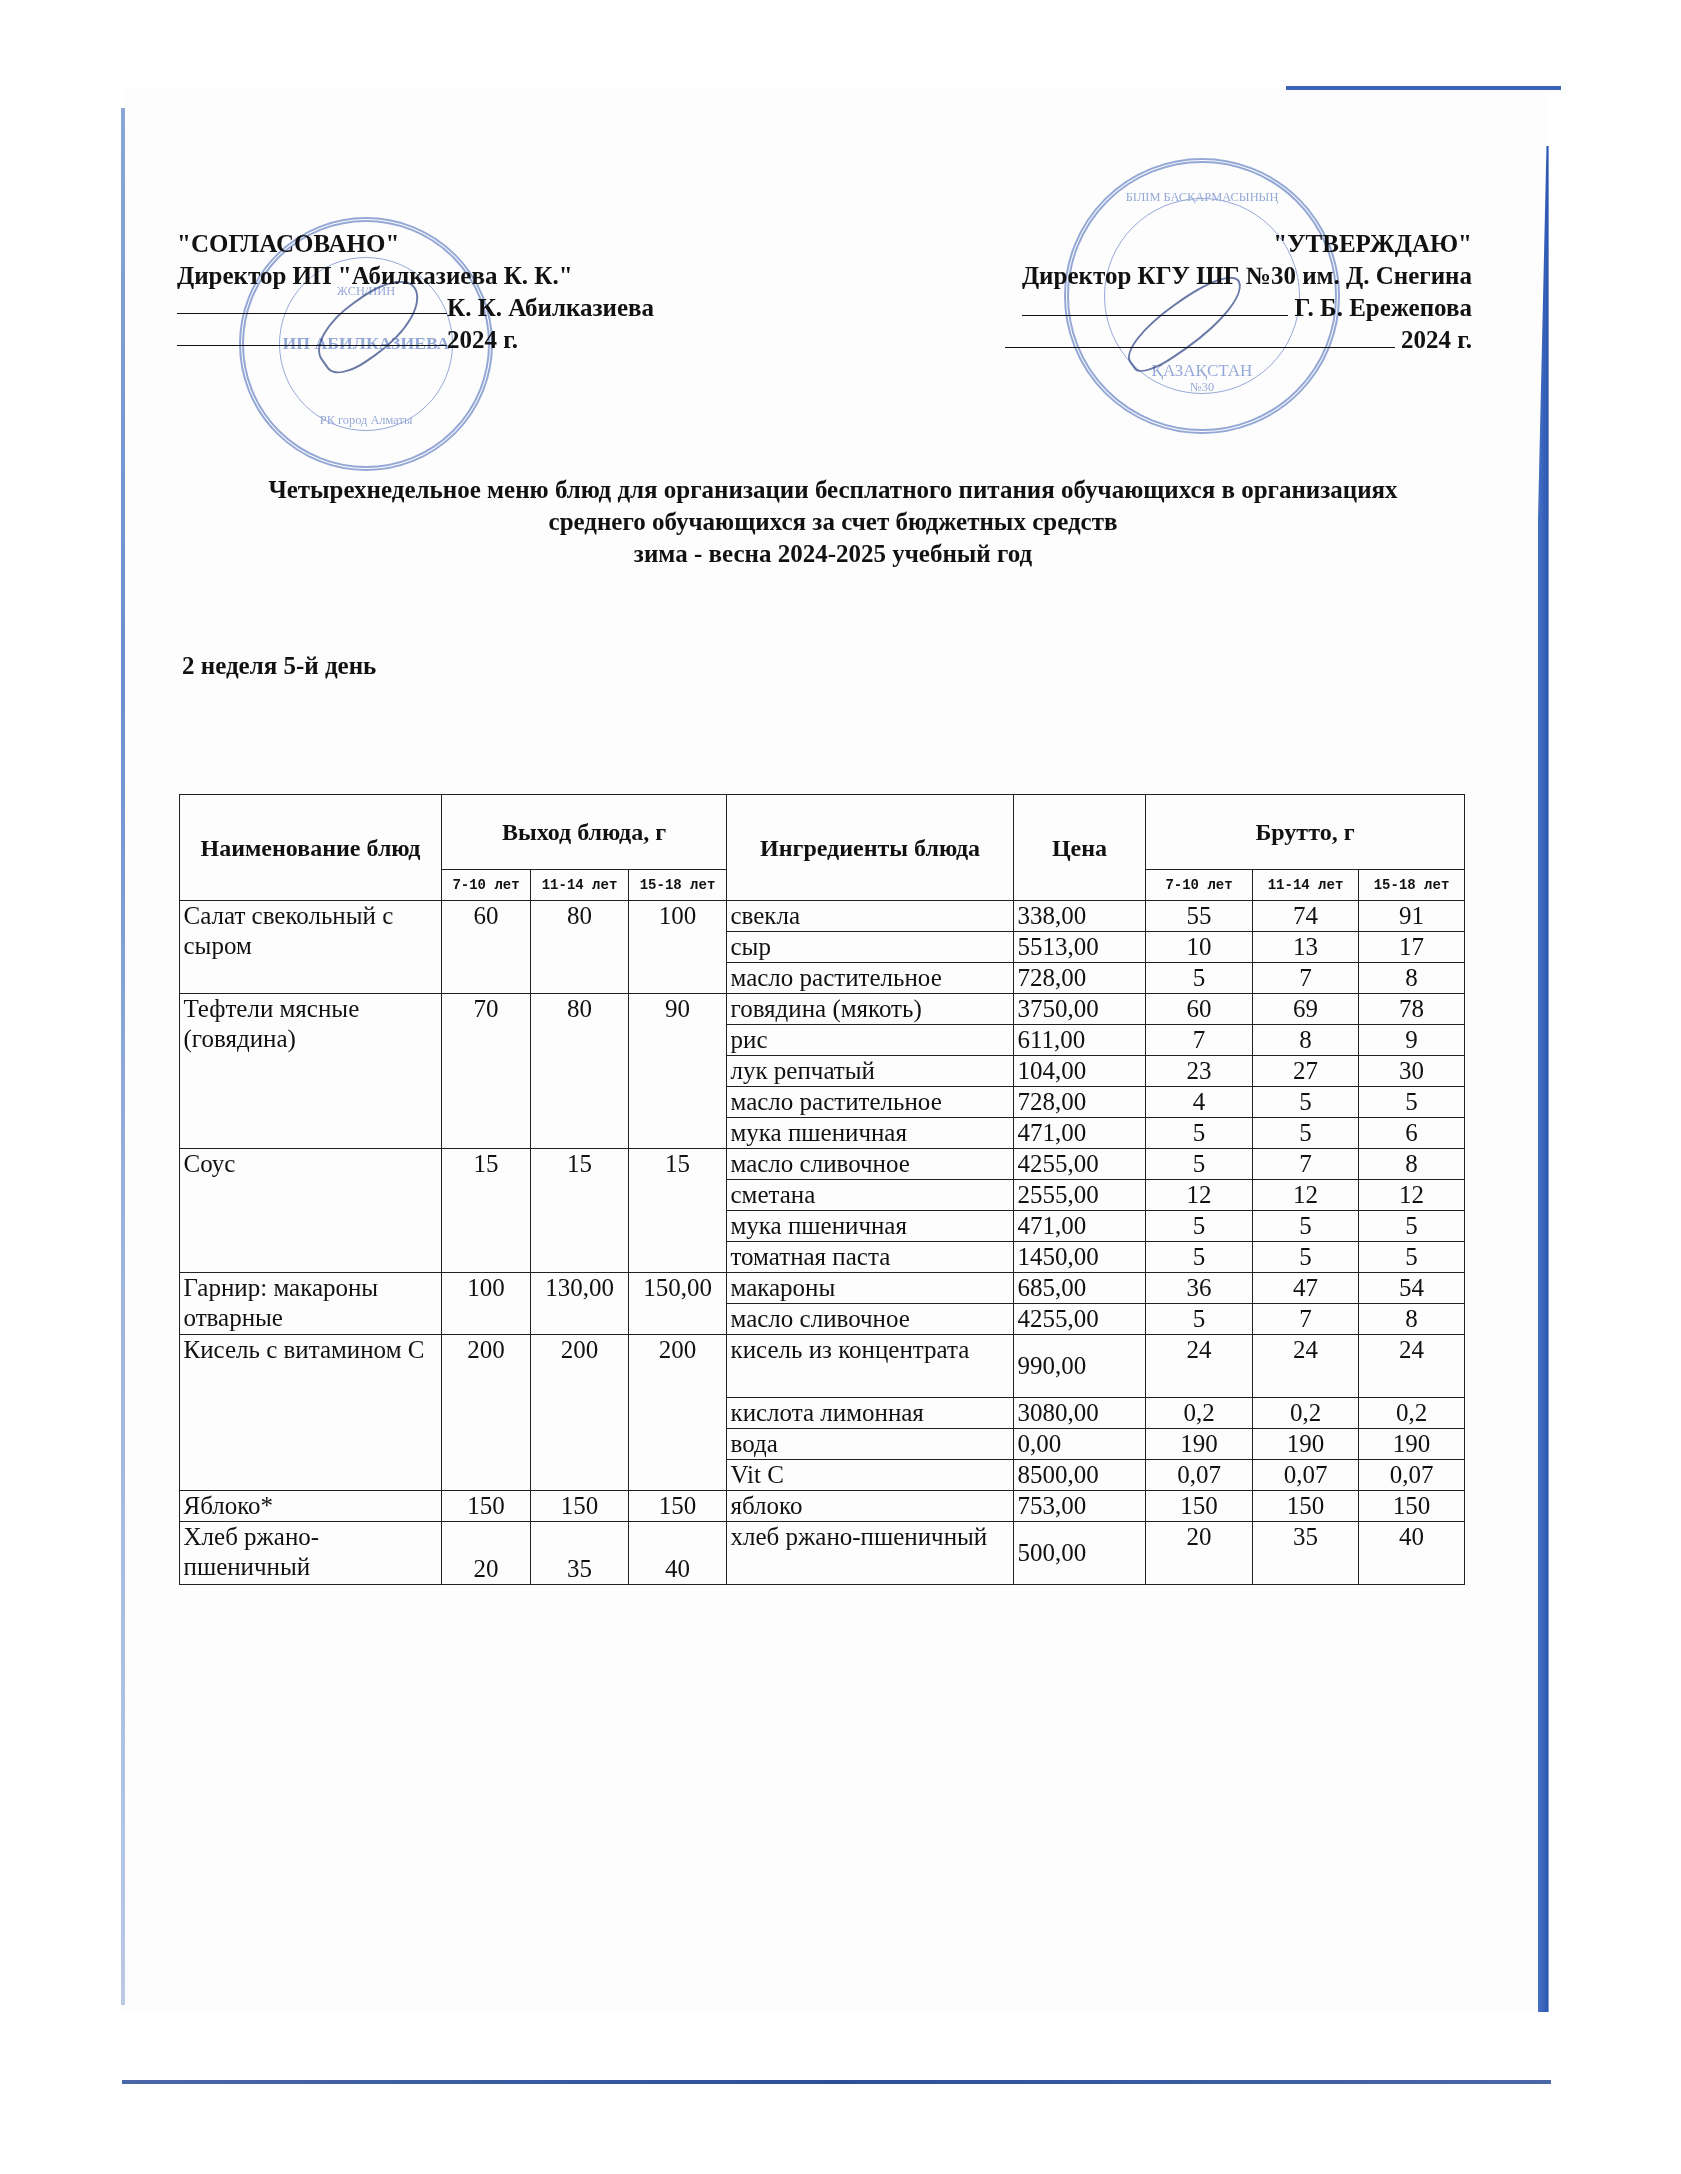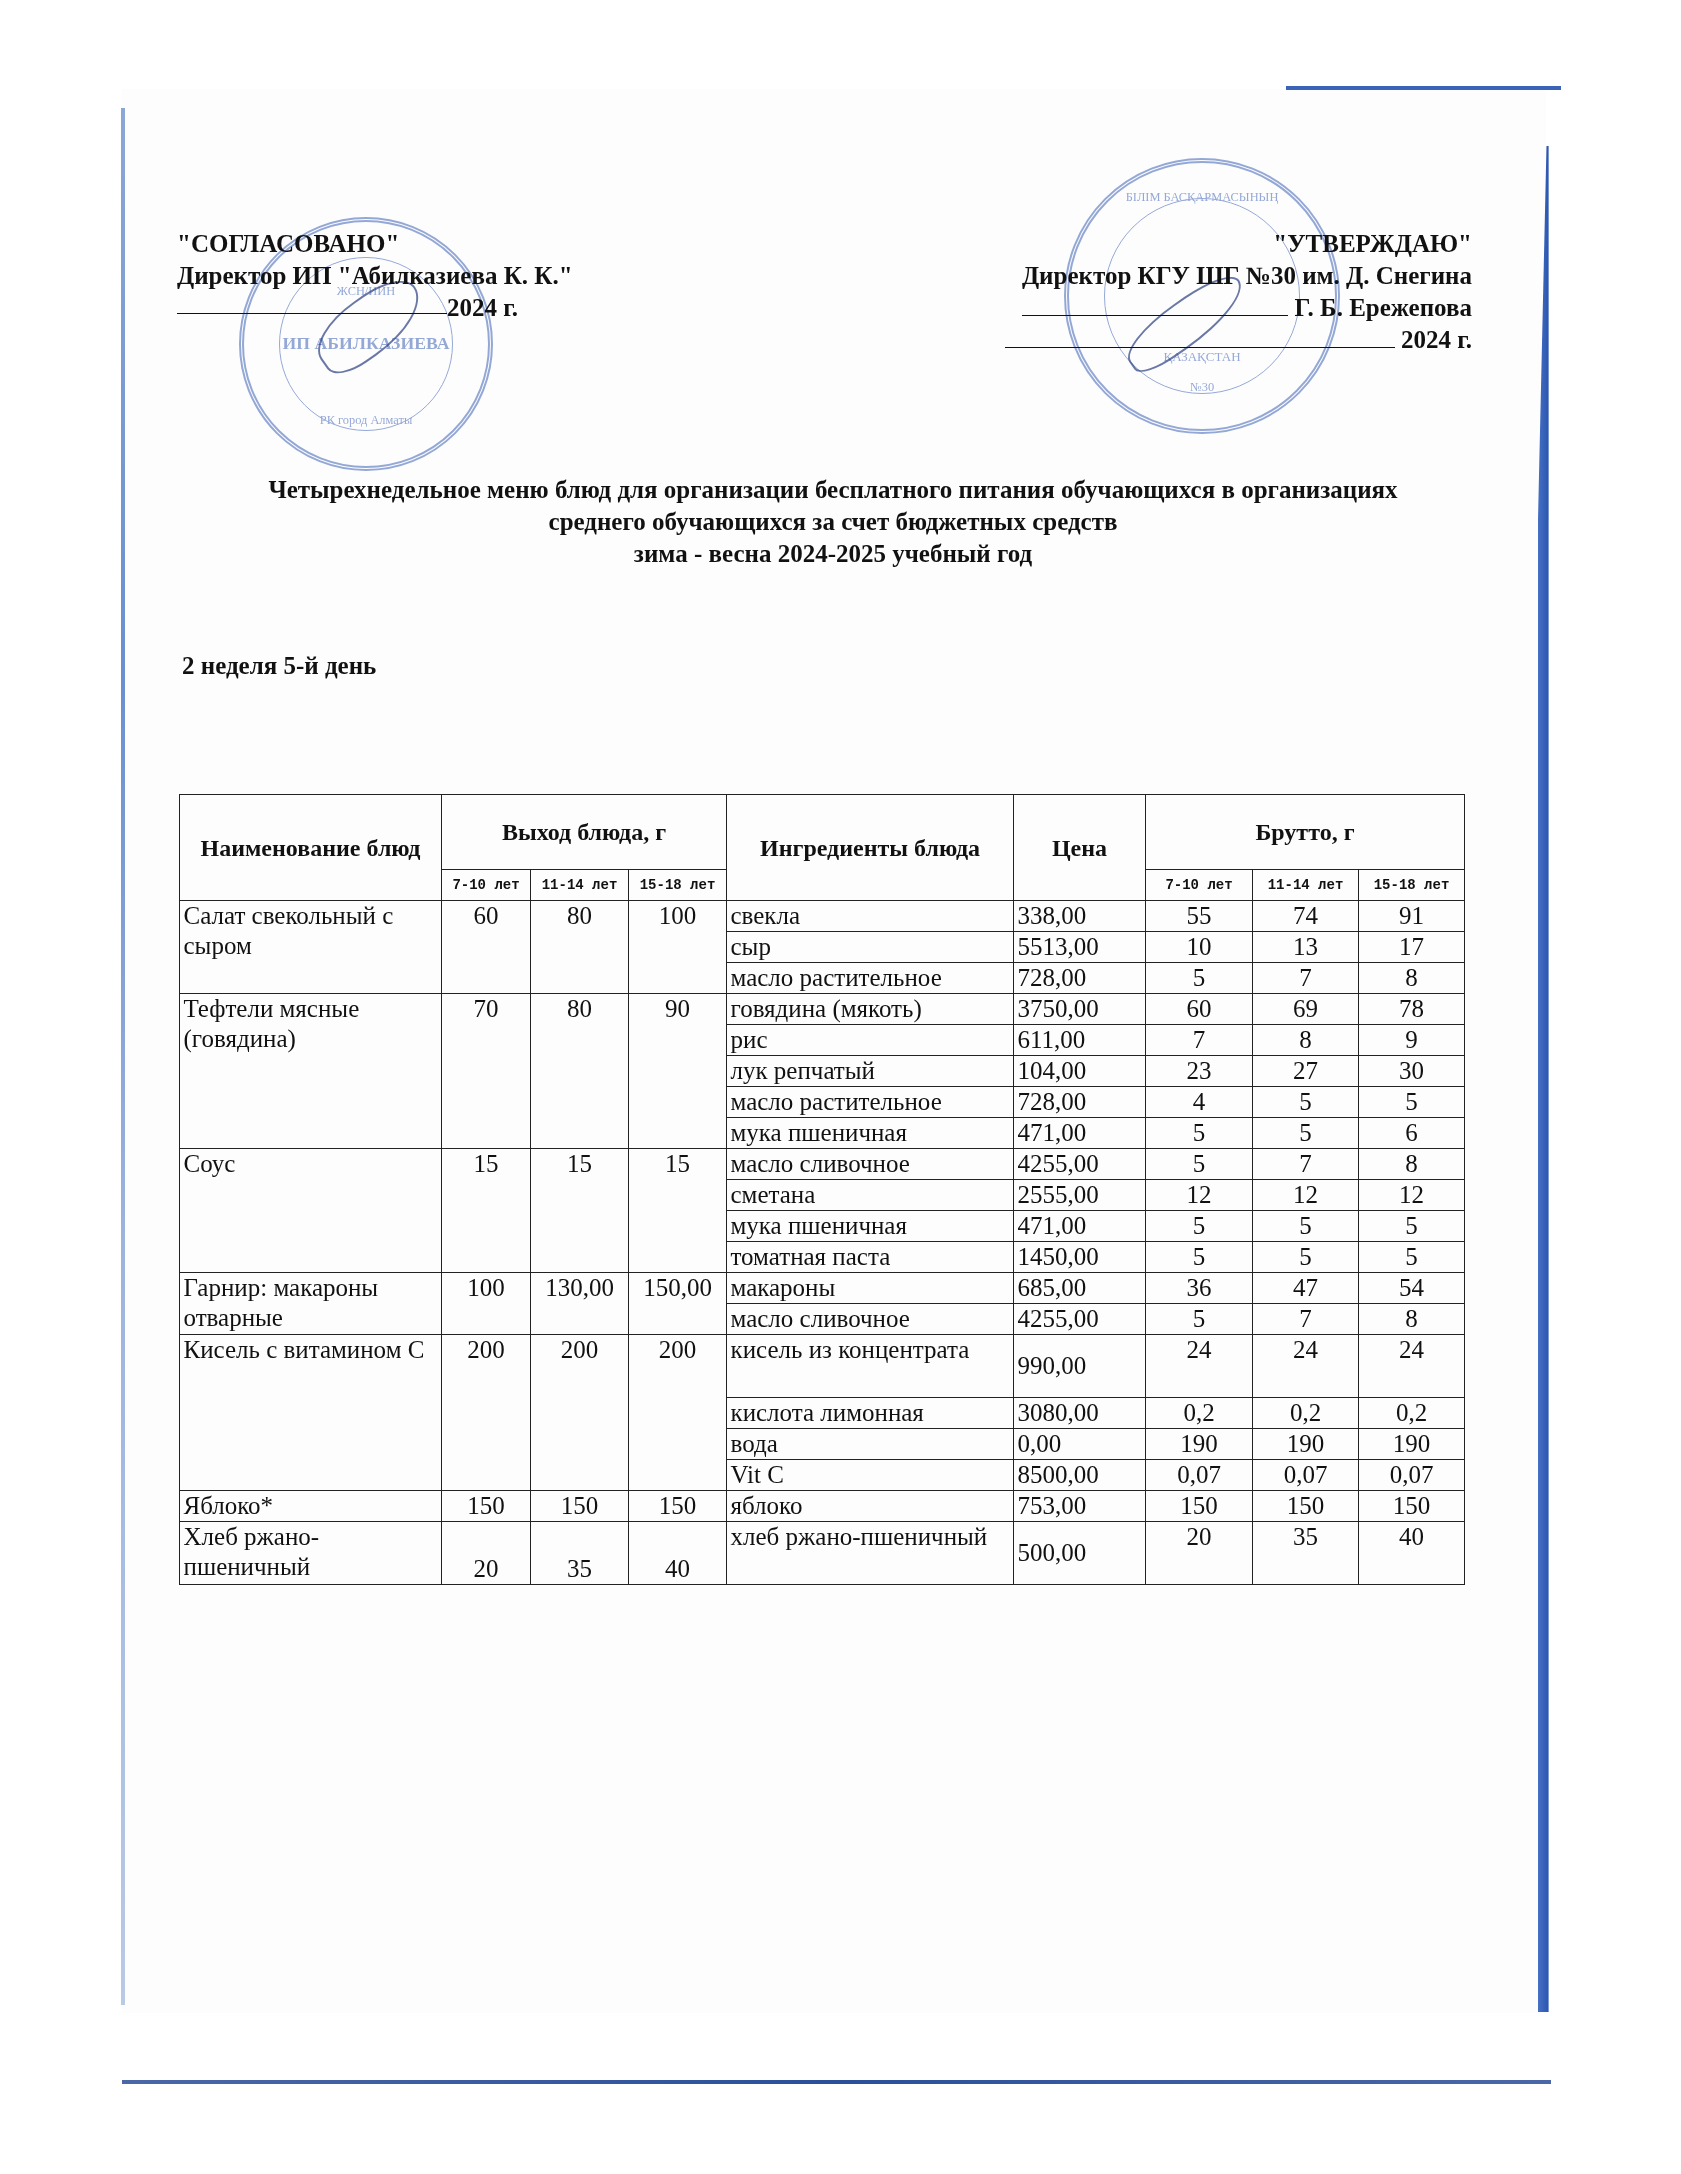--- a/index.html
+++ b/index.html
@@ -87,29 +87,33 @@
 
 <div class="stamp stamp-left">
   <div class="stamp-inner"></div>
   <div class="stamp-text" style="top:62px">ЖСН/ИИН</div>
   <div class="stamp-text" style="top:111px;font-size:17.7px;font-weight:bold">ИП АБИЛКАЗИЕВА</div>
   <div class="stamp-text" style="top:191px">РК город Алматы</div>
 </div>
 <div class="stamp stamp-right">
   <div class="stamp-inner"></div>
   <div class="stamp-text" style="top:26.6px">БІЛІМ БАСҚАРМАСЫНЫҢ</div>
-  <div class="stamp-text" style="top:186px;font-size:13px">ҚАЗАҚСТАН</div>
+  <div class="stamp-text" style="top:198px;font-size:17px">ҚАЗАҚСТАН</div>
   <div class="stamp-text" style="top:217px">№30</div>
 </div>
 <div class="signature sig-left"></div>
 <div class="signature sig-right"></div>
 
 <div class="approval approval-left">
   <div class="line">"СОГЛАСОВАНО"</div>
   <div class="line">Директор ИП "Абилказиева К. К."</div>
+  <div class="line sig-row">
+    <span class="sign-line"></span>
+    <span>К. К. Абилказиева</span>
+  </div>
   <div class="line sig-row">
     <span class="sign-line"></span>
     <span>2024 г.</span>
   </div>
 </div>
 
 <div class="approval approval-right">
   <div class="line">"УТВЕРЖДАЮ"</div>
   <div class="line">Директор КГУ ШГ №30 им. Д. Снегина</div>
   <div class="line">

